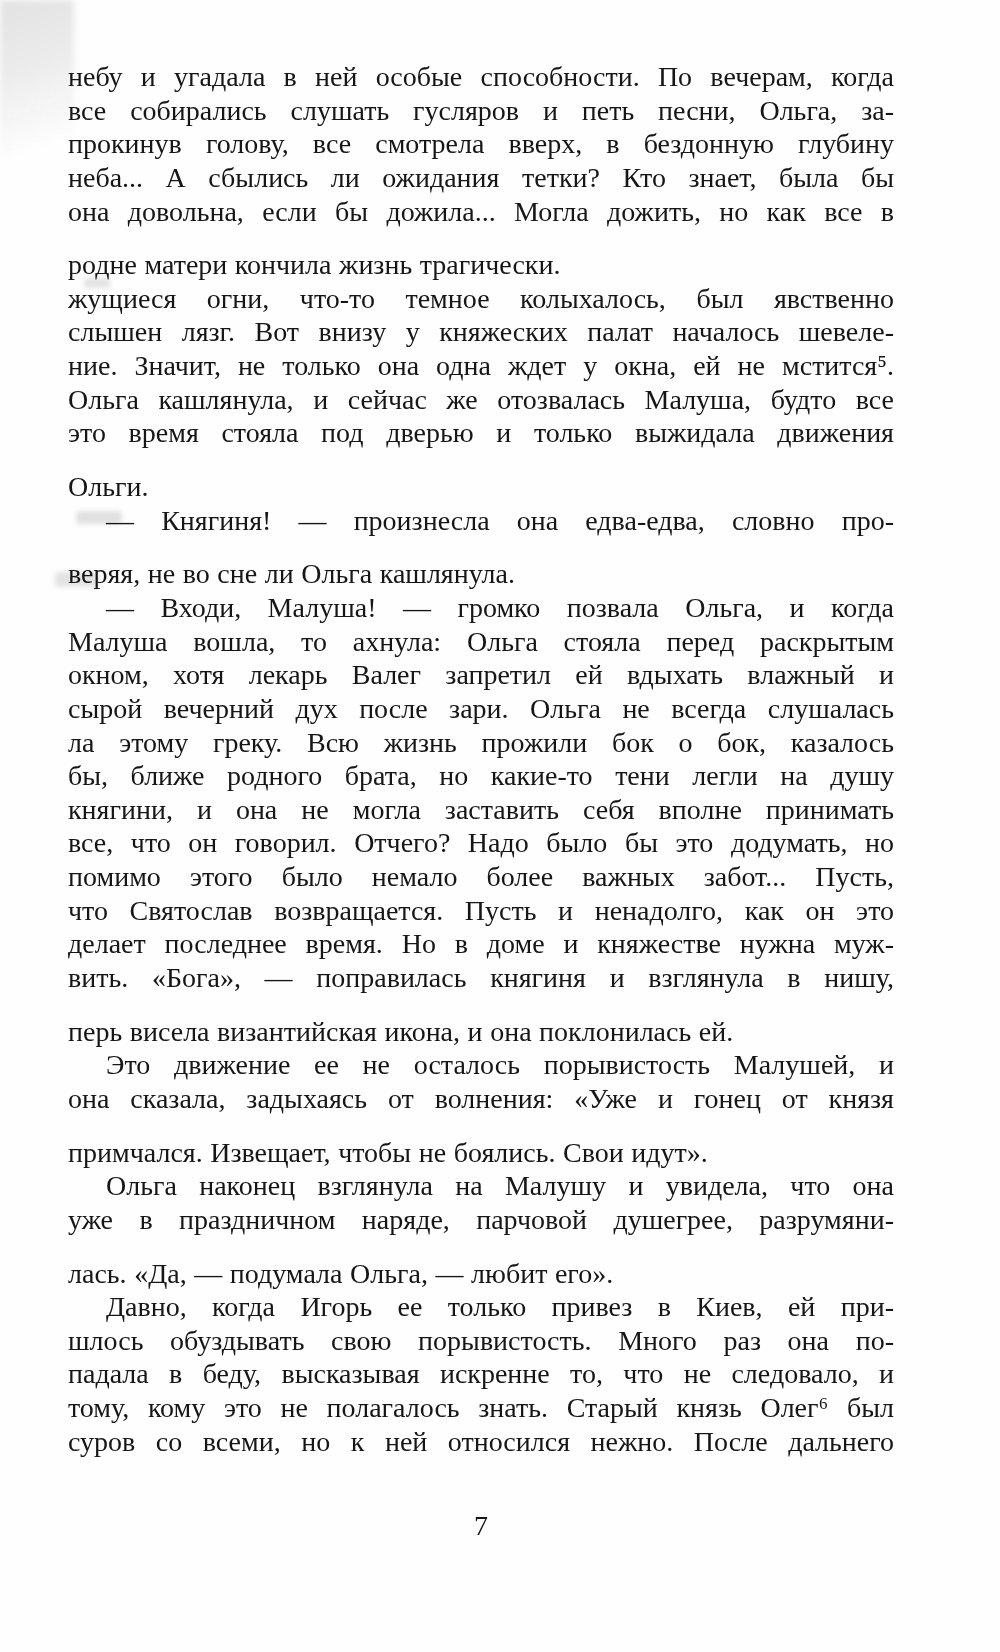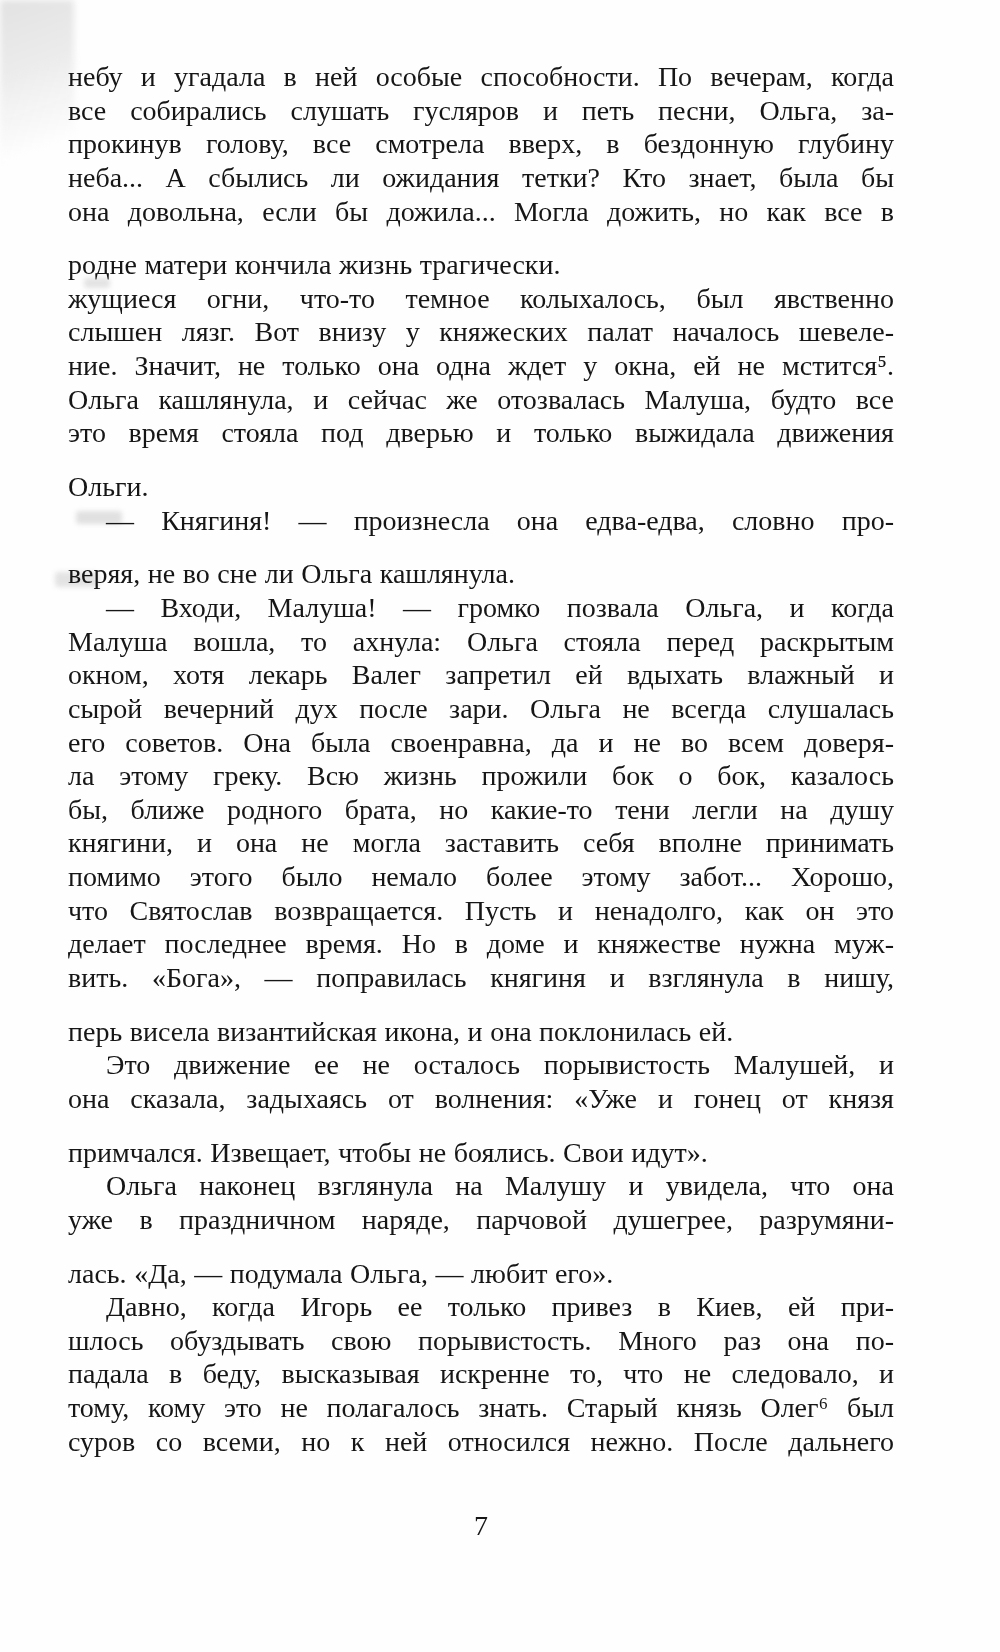--- a/index.html
+++ b/index.html
@@ -77,25 +77,25 @@
       <div class="line">ние. Значит, не только она одна ждет у окна, ей не мстится⁵.</div>
       <div class="line">Ольга кашлянула, и сейчас же отозвалась Малуша, будто все</div>
       <div class="line">это время стояла под дверью и только выжидала движения</div>
       <div class="line endline">Ольги.</div>
       <div class="line indent">— Княгиня! — произнесла она едва-едва, словно про-</div>
       <div class="line endline">веряя, не во сне ли Ольга кашлянула.</div>
       <div class="line indent">— Входи, Малуша! — громко позвала Ольга, и когда</div>
       <div class="line">Малуша вошла, то ахнула: Ольга стояла перед раскрытым</div>
       <div class="line">окном, хотя лекарь Валег запретил ей вдыхать влажный и</div>
       <div class="line">сырой вечерний дух после зари. Ольга не всегда слушалась</div>
-      <div class="line">его советов. Она была своенравна, да и не во всем доверя-</div>
       <div class="line">ла этому греку. Всю жизнь прожили бок о бок, казалось</div>
       <div class="line">бы, ближе родного брата, но какие-то тени легли на душу</div>
       <div class="line">княгини, и она не могла заставить себя вполне принимать</div>
-      <div class="line">помимо этого было немало более этому забот... Хорошо,</div>
+      <div class="line">все, что он говорил. Отчего? Надо было бы это додумать, но</div>
+      <div class="line">помимо этого было немало более важных забот... Пусть,</div>
       <div class="line">что Святослав возвращается. Пусть и ненадолго, как он это</div>
       <div class="line">делает последнее время. Но в доме и княжестве нужна муж-</div>
       <div class="line">вить. «Бога», — поправилась княгиня и взглянула в нишу,</div>
       <div class="line endline">перь висела византийская икона, и она поклонилась ей.</div>
       <div class="line indent">Это движение ее не осталось порывистость Малушей, и</div>
       <div class="line">она сказала, задыхаясь от волнения: «Уже и гонец от князя</div>
       <div class="line endline">примчался. Извещает, чтобы не боялись. Свои идут».</div>
       <div class="line indent">Ольга наконец взглянула на Малушу и увидела, что она</div>
       <div class="line">уже в праздничном наряде, парчовой душегрее, разрумяни-</div>
       <div class="line endline">лась. «Да, — подумала Ольга, — любит его».</div>

